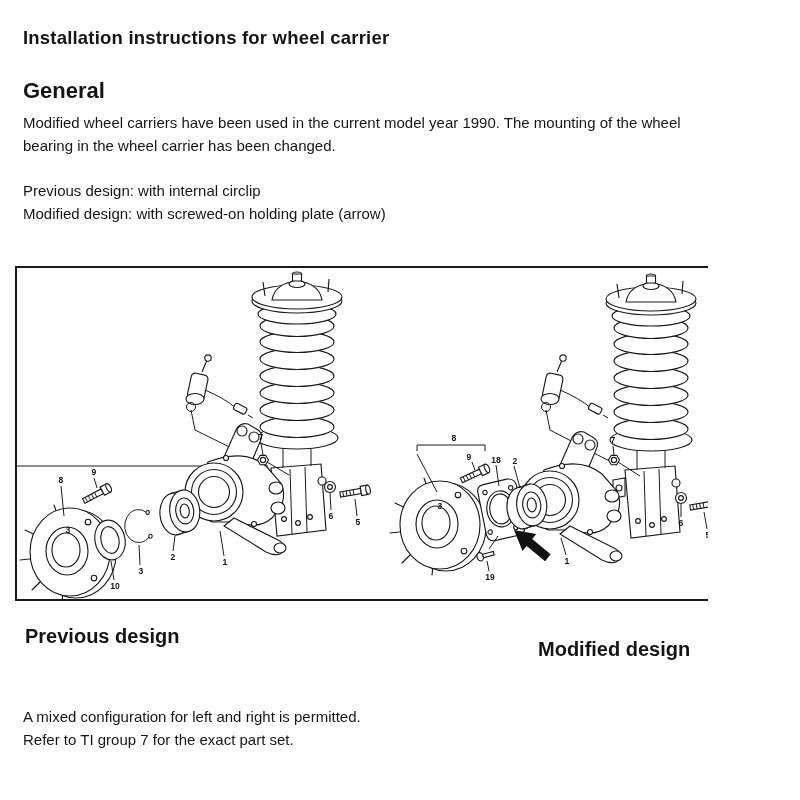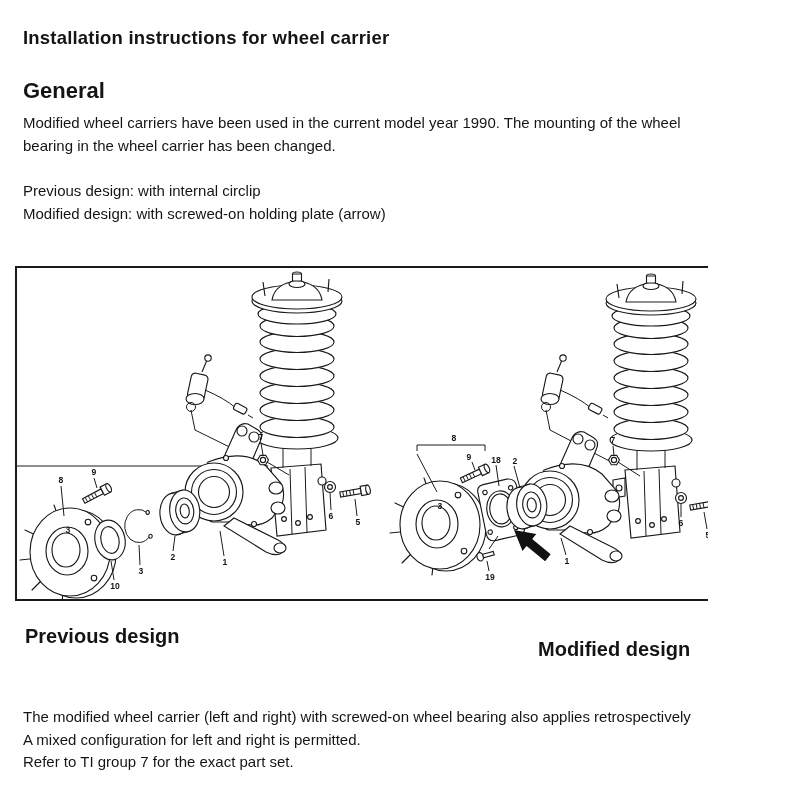--- a/index.html
+++ b/index.html
@@ -261,18 +261,17 @@
         </g>
       </g>
     </svg>
   </div>
 
   <div class="abs cap" style="left:25px;top:625px;">Previous design</div>
   <div class="abs cap" style="left:538px;top:638px;">Modified design</div>
 
 
   <div class="abs body-text" style="left:23px;top:706px;line-height:22.6px;">
-    <div>The modified wheel carrier (left and right) with screwed-on wheel bearing also applies retrospectively</div>
     <div class="bold-line">A mixed configuration for left and right is permitted.</div>
     <div>Refer to TI group 7 for the exact part set.</div>
   </div>
 
 </div>
 
 </body></html>

